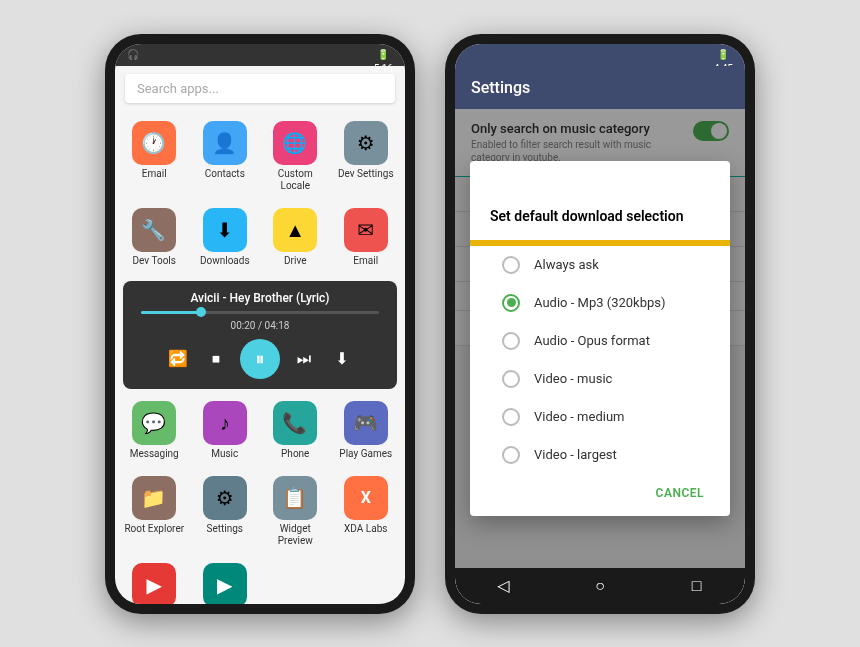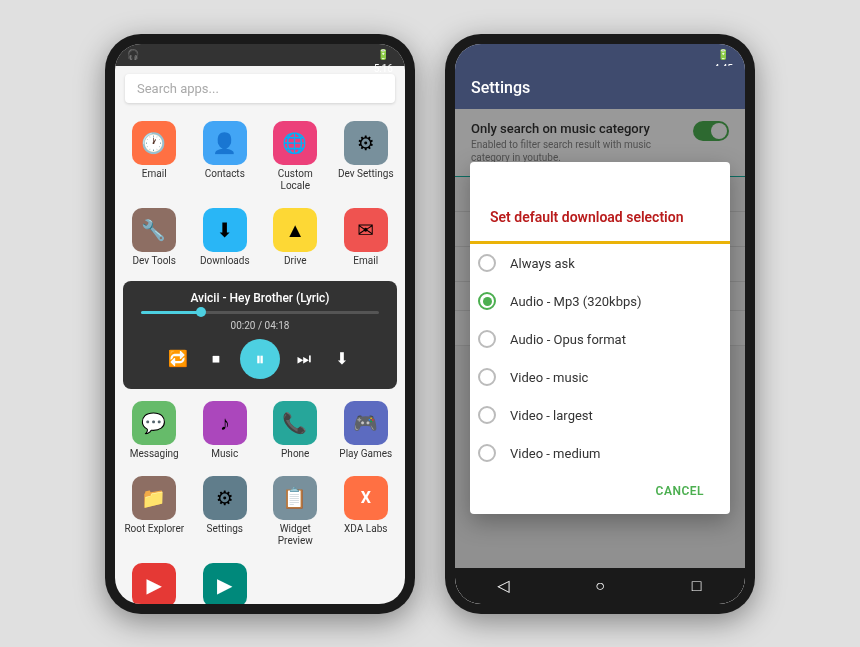--- a/index.html
+++ b/index.html
@@ -276,30 +276,30 @@
       background: white;
       border-radius: 4px;
       width: 260px;
       padding: 20px 0 8px;
       box-shadow: 0 8px 24px rgba(0,0,0,0.3);
     }
 
     .dialog-title {
       font-size: 14px;
       font-weight: 600;
-      color: #b91c1c;
+      color: #000000;
       padding: 0 20px 16px;
-      border-bottom: 3px solid #eab308;
+      border-bottom: 6px solid #eab308;
       margin-top: 27px;
     }
 
     .radio-option {
       display: flex;
       align-items: center;
-      padding: 10px 8px;
+      padding: 10px 32px;
       gap: 14px;
       cursor: pointer;
     }
 
     .radio-circle {
       width: 18px;
       height: 18px;
       border-radius: 50%;
       border: 2px solid #bbb;
       display: flex;
@@ -548,26 +548,26 @@
             <span class="radio-label">Audio - Opus format</span>
           </div>
 
           <div class="radio-option">
             <div class="radio-circle"></div>
             <span class="radio-label">Video - music</span>
           </div>
 
           <div class="radio-option">
             <div class="radio-circle"></div>
-            <span class="radio-label">Video - largest</span>
+            <span class="radio-label">Video - medium</span>
           </div>
 
           <div class="radio-option">
             <div class="radio-circle"></div>
-            <span class="radio-label">Video - medium</span>
+            <span class="radio-label">Video - largest</span>
           </div>
 
           <div class="dialog-actions">
             <div class="dialog-btn">CANCEL</div>
           </div>
         </div>
       </div>
 
     </div>
 

